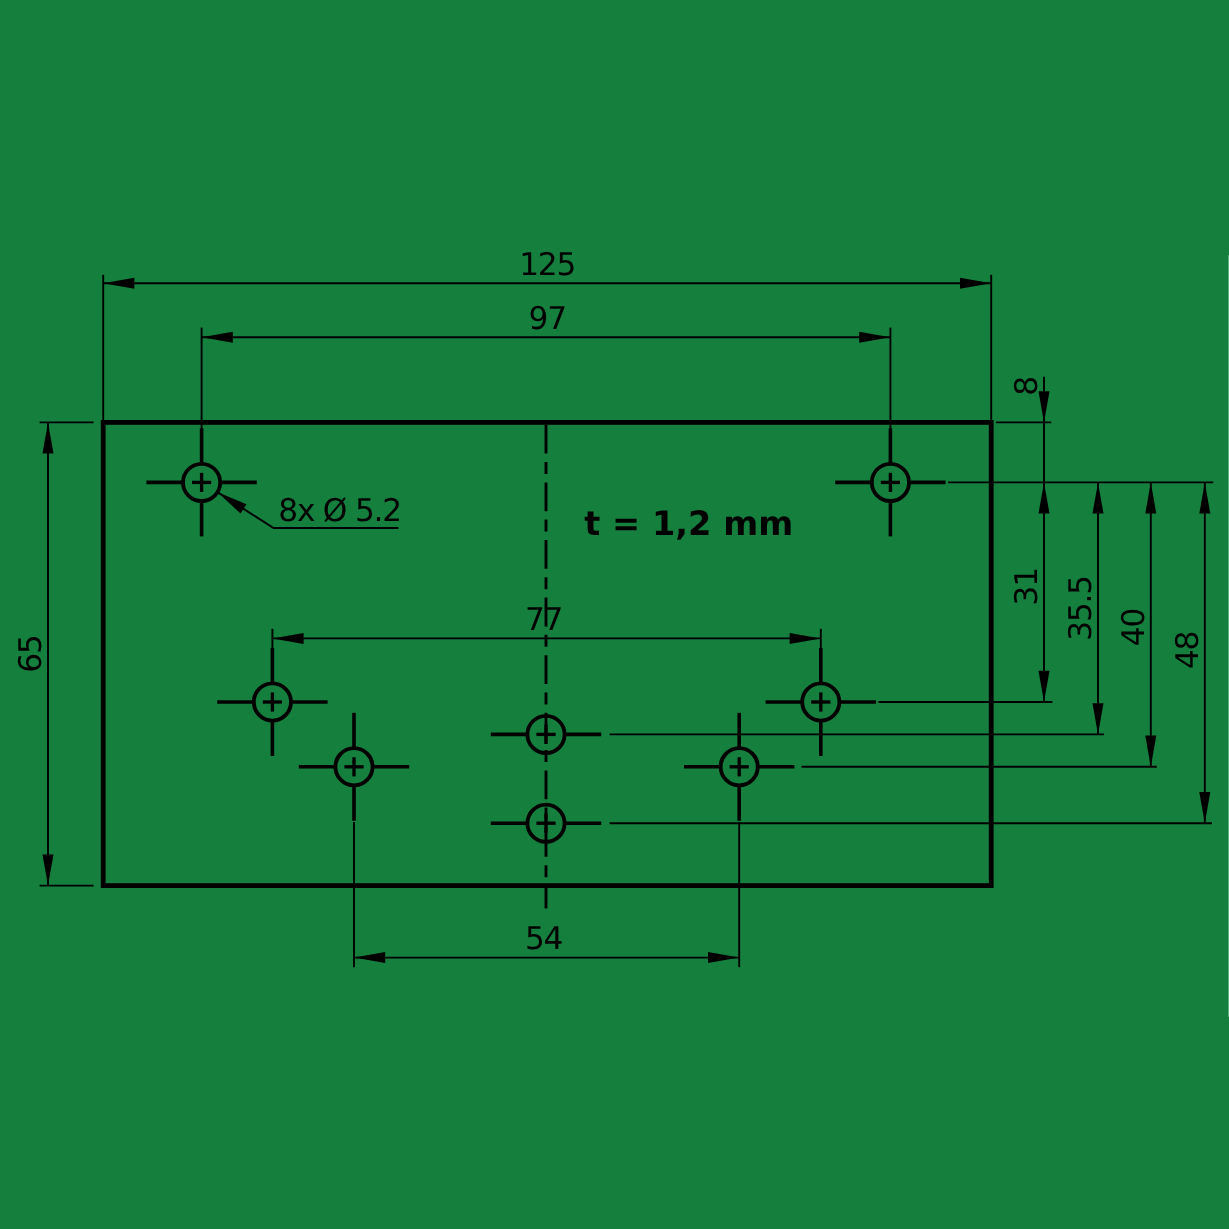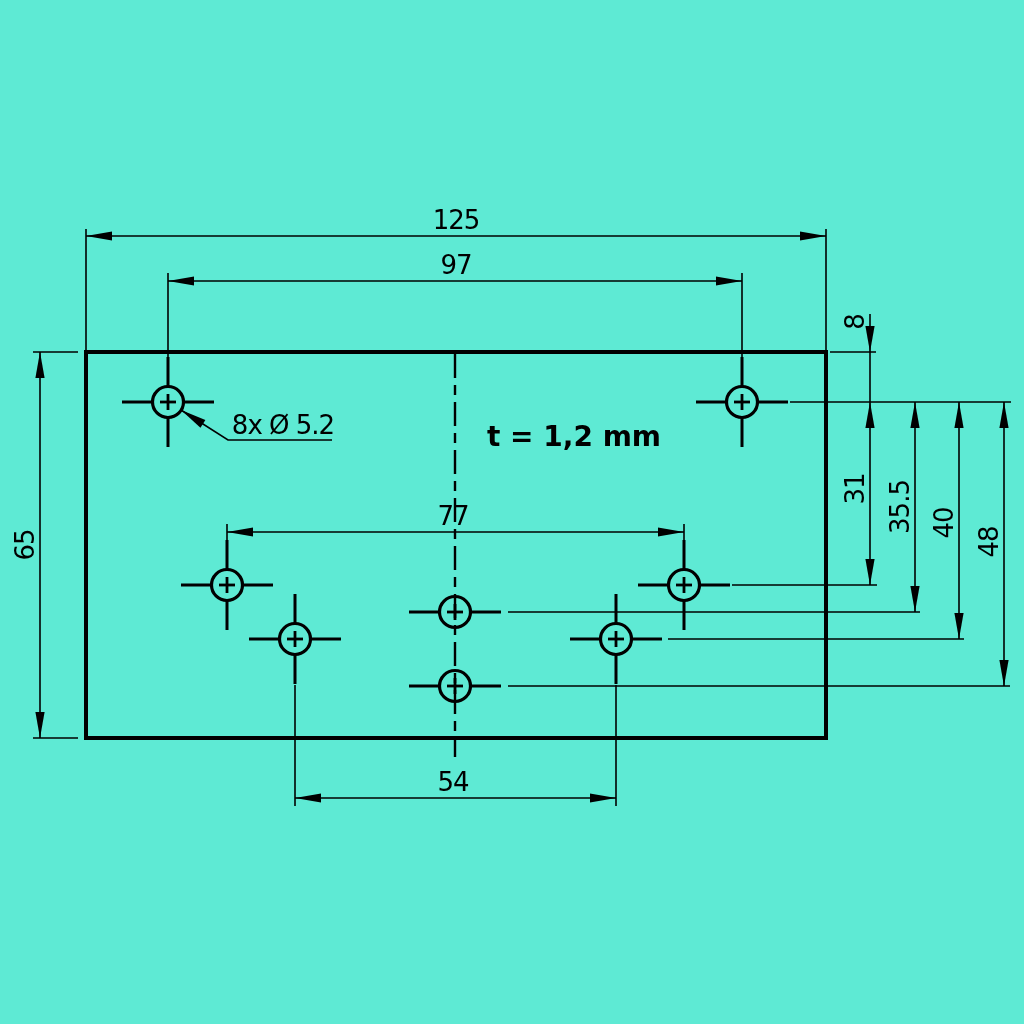--- a/index.html
+++ b/index.html
@@ -1,20 +1,20 @@
 <!DOCTYPE html>
 <html><head>
 <meta charset="utf-8">
 <style>
   html, body { margin: 0; padding: 0; background: #ffffff; }
   .stage {
     position: relative;
     width: 1024px;
     height: 1024px;
-    background: #5eead4;
+    background: #15803d;
     overflow: hidden;
     font-family: "DejaVu Sans", sans-serif;
   }
   svg { display: block; }
   text.dim-label {
     font-family: "DejaVu Sans", sans-serif;
     font-size: 26px;
     letter-spacing: -1px;
     fill: #000000;
   }

